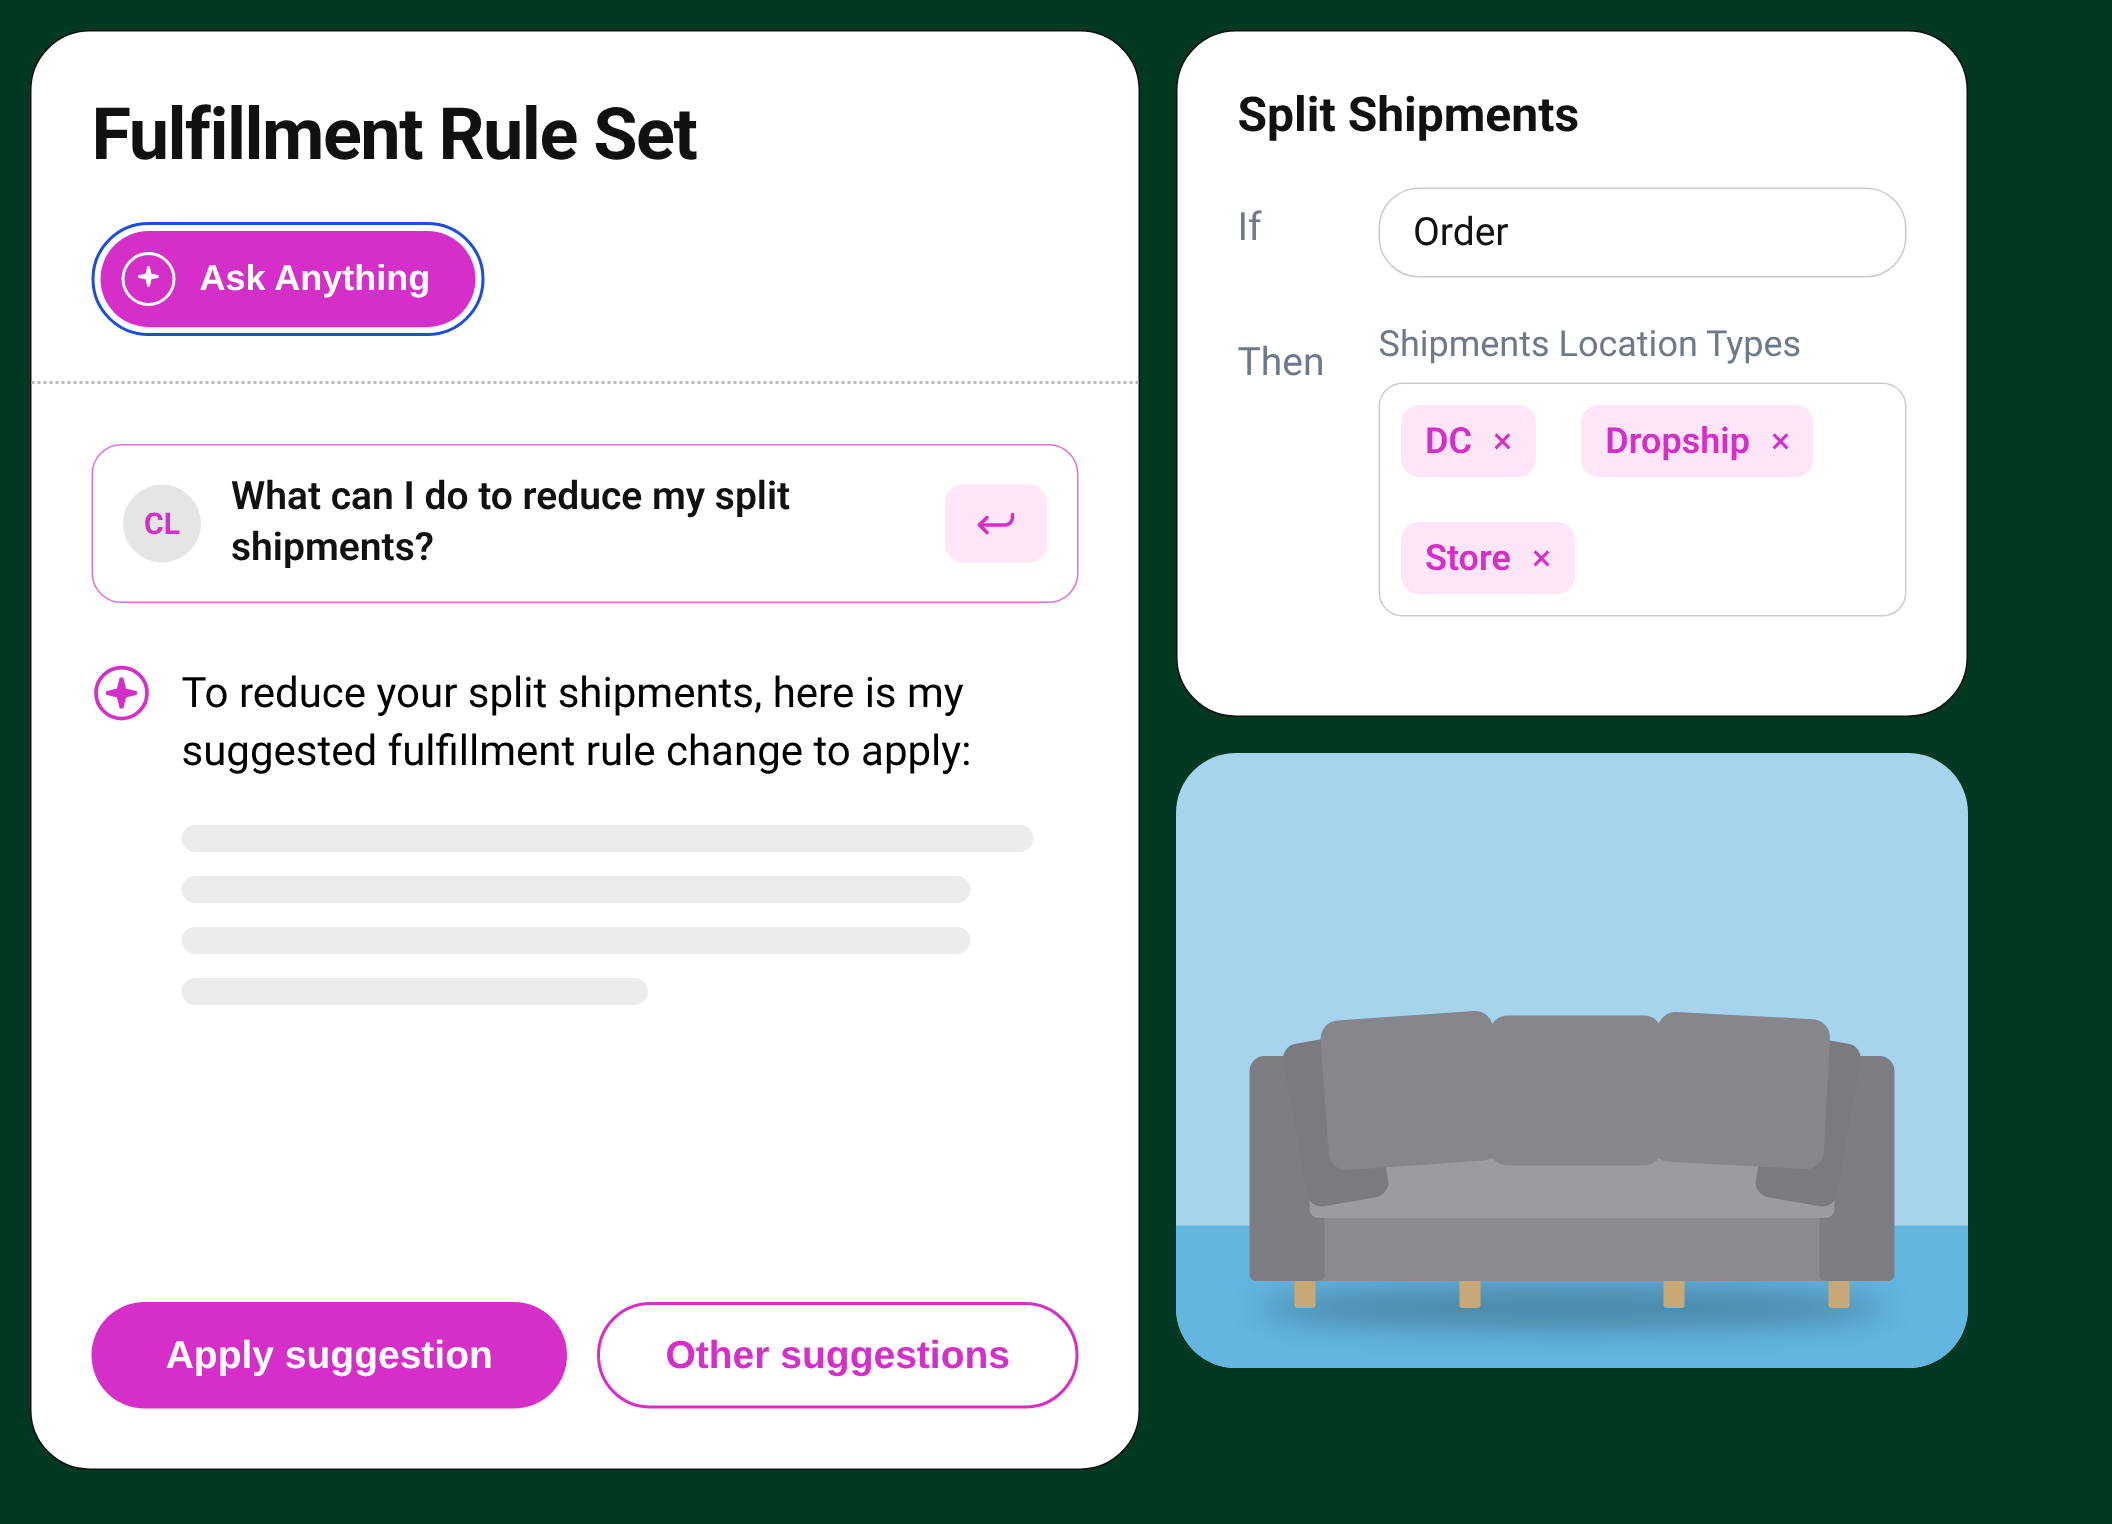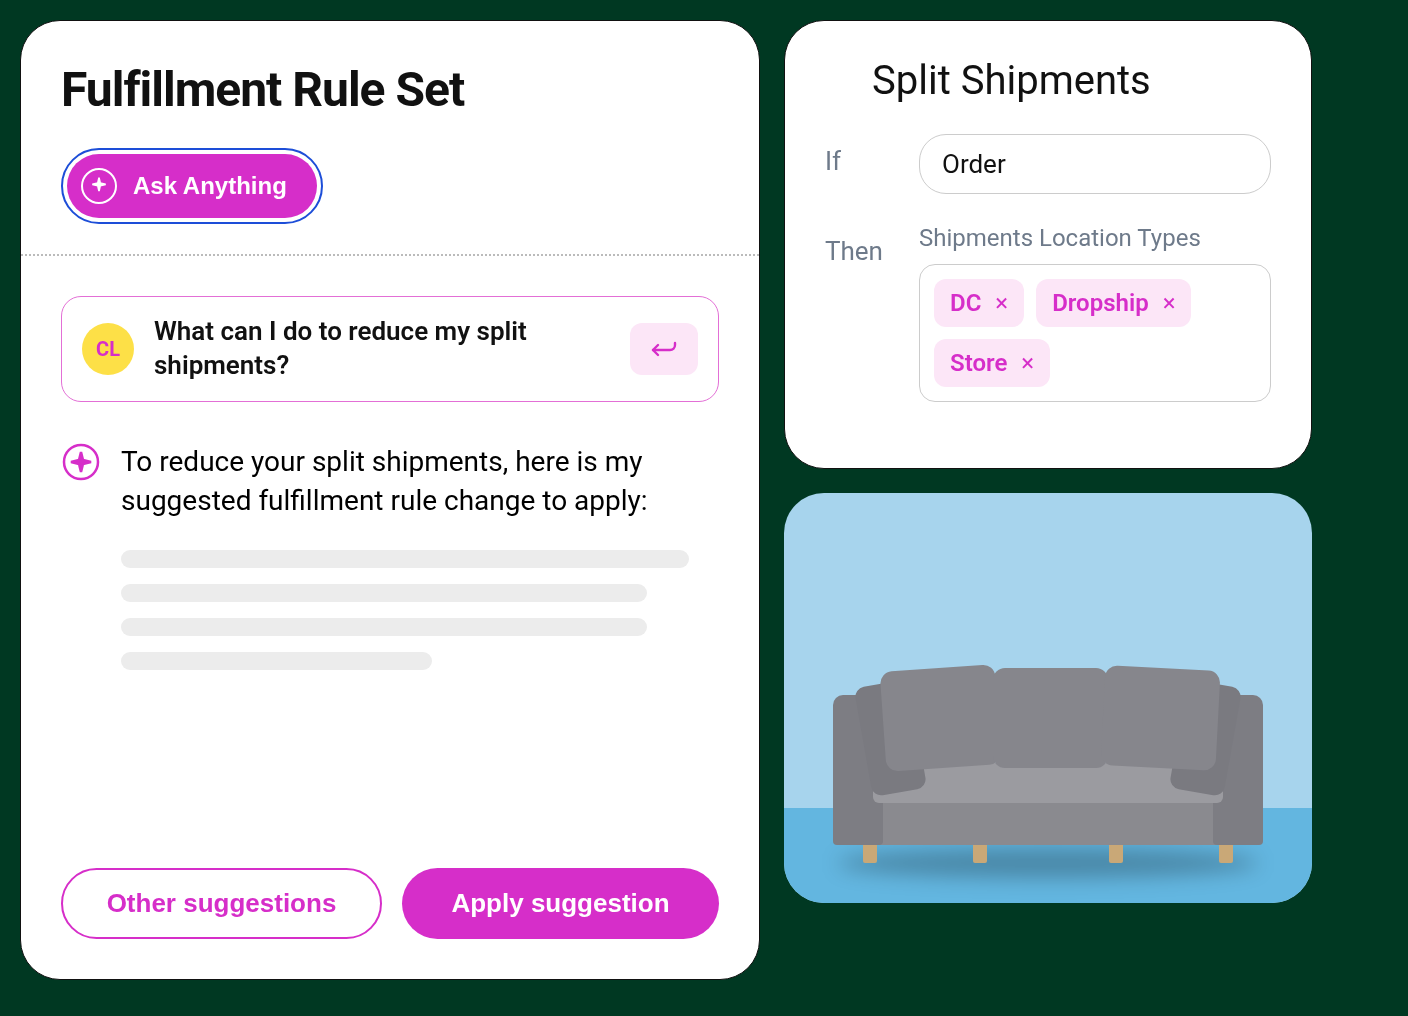--- a/index.html
+++ b/index.html
@@ -74,21 +74,21 @@
     border-radius: 20px;
     padding: 18px 20px;
     display: flex;
     align-items: center;
     gap: 20px;
   }
   .avatar {
     width: 52px;
     height: 52px;
     border-radius: 50%;
-    background: #fde047;
+    background: #e5e5e5;
     color: #d62ec9;
     font-weight: 700;
     font-size: 20px;
     display: flex;
     align-items: center;
     justify-content: center;
     flex-shrink: 0;
   }
   .chat-text {
     font-size: 26px;
@@ -169,25 +169,24 @@
   .right-col {
     display: flex;
     flex-direction: column;
     gap: 24px;
     width: 528px;
   }
   .split-card {
     padding: 36px 40px;
   }
   .split-title {
-    font-size: 40px;
-    font-weight: 400;
+    font-size: 32px;
+    font-weight: 700;
     color: #111;
     margin-bottom: 30px;
-    margin-left: 47px;
   }
   .rule-row {
     display: flex;
     align-items: flex-start;
     gap: 24px;
     margin-bottom: 30px;
   }
   .rule-label {
     font-size: 26px;
     color: #6e7a8a;
@@ -207,21 +206,21 @@
     font-size: 24px;
     color: #6e7a8a;
     margin-bottom: 12px;
   }
   .tag-box {
     border: 1.5px solid #ccc;
     border-radius: 16px;
     padding: 14px;
     display: flex;
     flex-wrap: wrap;
-    gap: 12px;
+    gap: 30px;
   }
   .tag {
     background: #fce6f7;
     color: #d62ec9;
     border-radius: 12px;
     padding: 10px 16px;
     font-size: 24px;
     font-weight: 600;
     display: flex;
     align-items: center;
@@ -369,22 +368,22 @@
   </div>
 
   <div class="skeleton-group">
     <div class="skeleton sk1"></div>
     <div class="skeleton sk2"></div>
     <div class="skeleton sk3"></div>
     <div class="skeleton sk4"></div>
   </div>
 
   <div class="action-row">
+    <button class="btn btn-primary">Apply suggestion</button>
     <button class="btn btn-secondary">Other suggestions</button>
-    <button class="btn btn-primary">Apply suggestion</button>
   </div>
 </div>
 
 <div class="right-col">
 
   <div class="card split-card">
     <h2 class="split-title">Split Shipments</h2>
 
     <div class="rule-row">
       <div class="rule-label">If</div>

